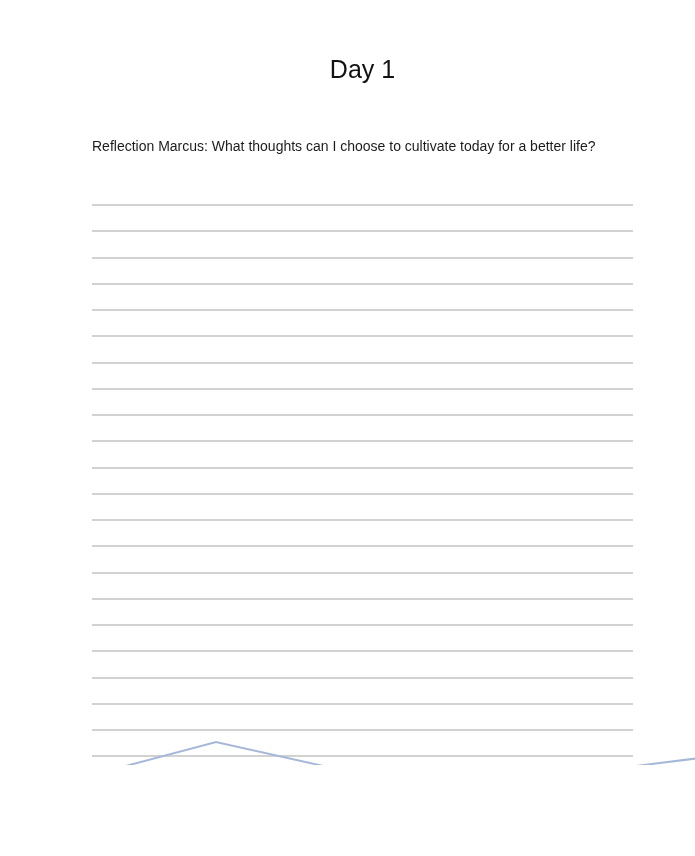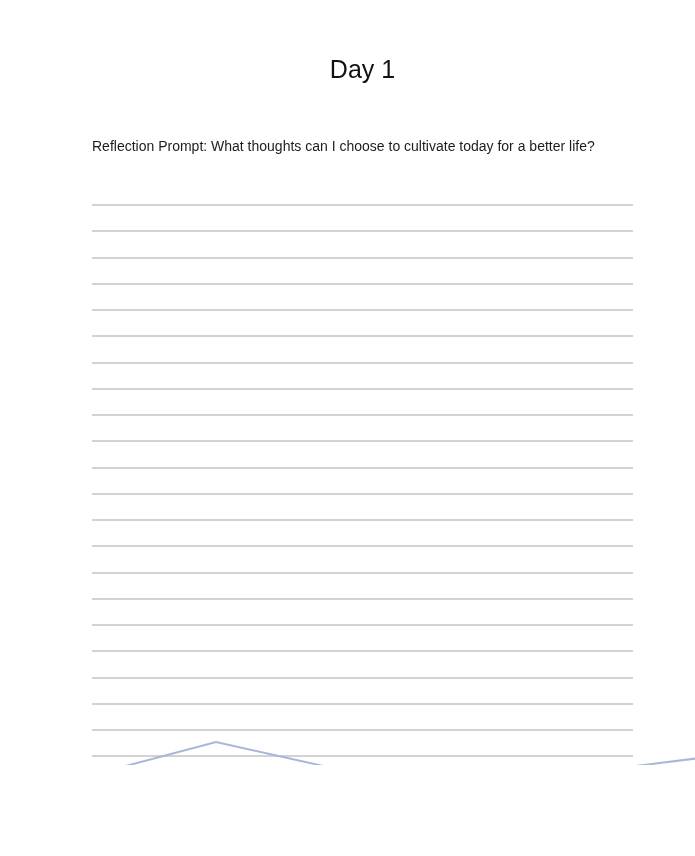--- a/index.html
+++ b/index.html
@@ -68,21 +68,21 @@
     width: 695px;
     height: 856px;
     pointer-events: none;
   }
 </style>
 </head>
 <body>
 
 <div class="page">
   <h1 class="doc-title">Day 1</h1>
-  <p class="prompt">Reflection Prompt: What thoughts can I choose to cultivate today for a better life?</p>
+  <p class="prompt">Reflection Marcus: What thoughts can I choose to cultivate today for a better life?</p>
   <div class="lines" id="lines">
       <div class="rule"></div>
       <div class="rule"></div>
       <div class="rule"></div>
       <div class="rule"></div>
       <div class="rule"></div>
       <div class="rule"></div>
       <div class="rule"></div>
       <div class="rule"></div>
       <div class="rule"></div>

